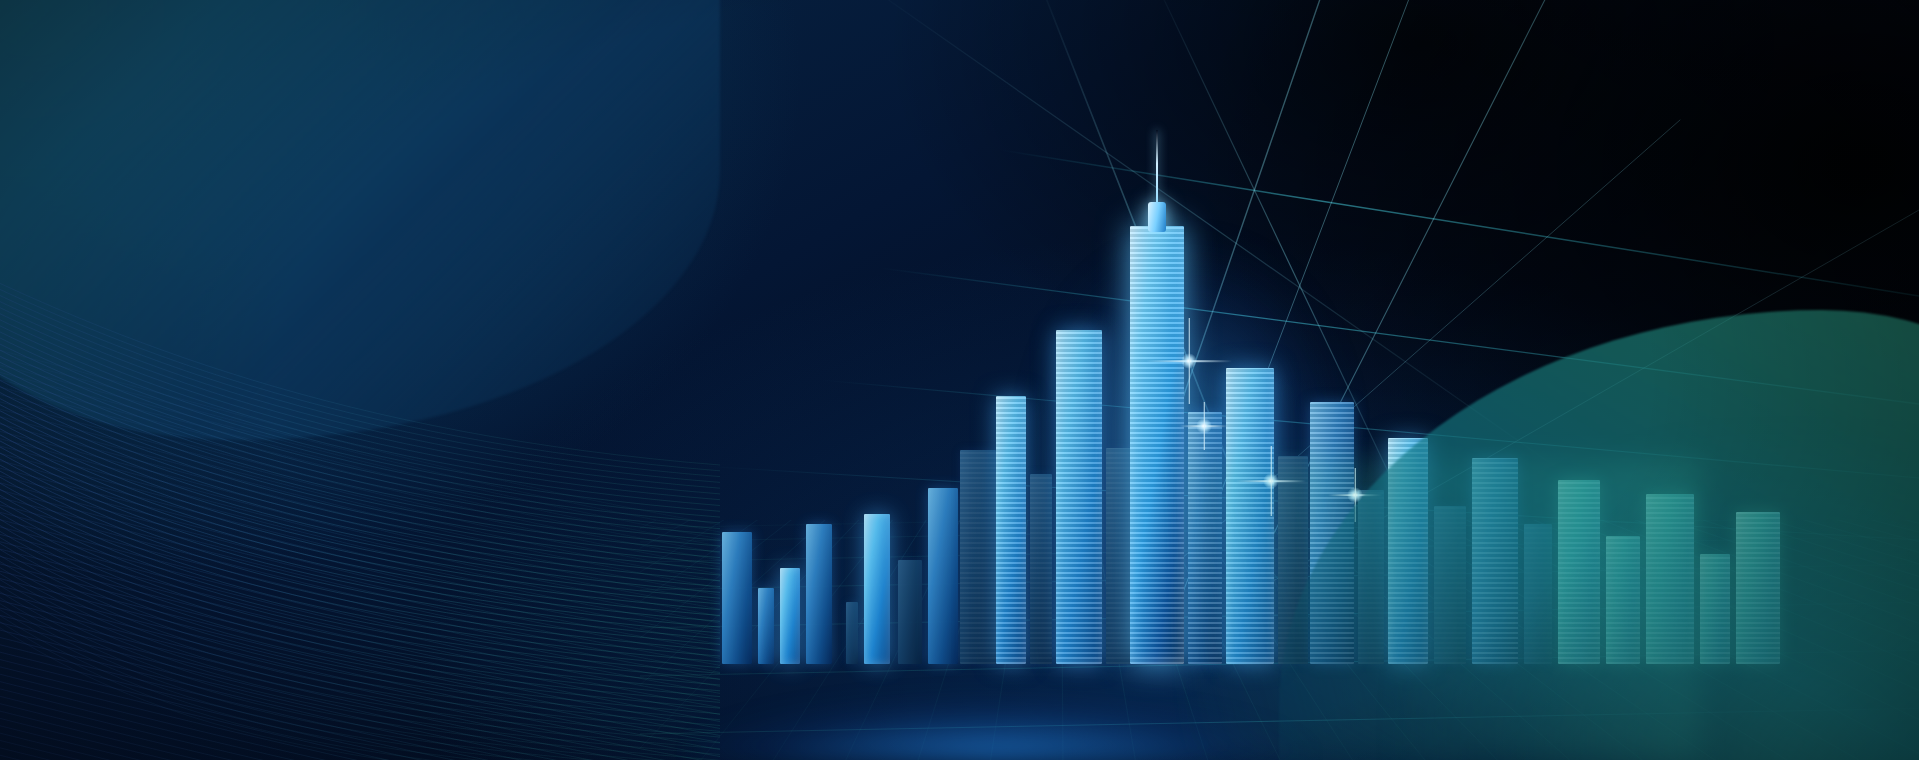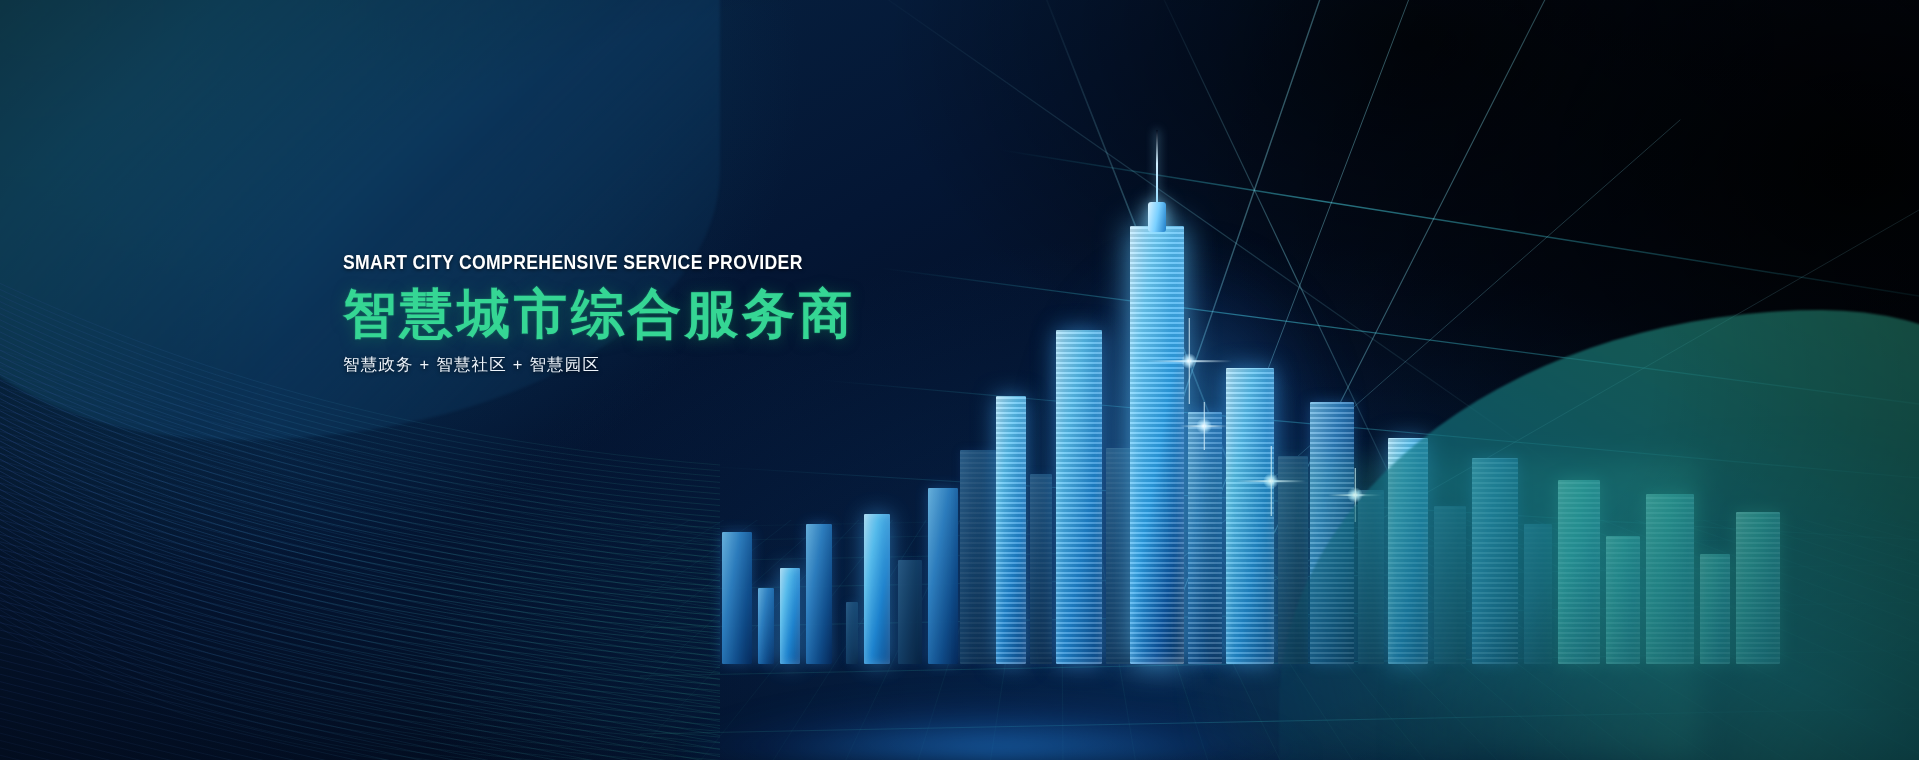--- a/index.html
+++ b/index.html
@@ -561,19 +561,14 @@
       </div>
     </div>
   <div class="glow-floor"></div>
 
   <div class="gr-left-fade"></div>
   <div class="gr-sweep2"></div>
   <div class="gr-sweep"></div>
 
   <div class="vignette"></div>
 
-  <div class="text-block">
-    <p class="eyebrow">SMART CITY COMPREHENSIVE SERVICE PROVIDER</p>
-    <h1 class="headline">智慧城市综合服务商</h1>
-    <p class="subtitle">智慧政务 + 智慧社区 + 智慧园区</p>
-  </div>
 
 </div>
 
 </body></html>

